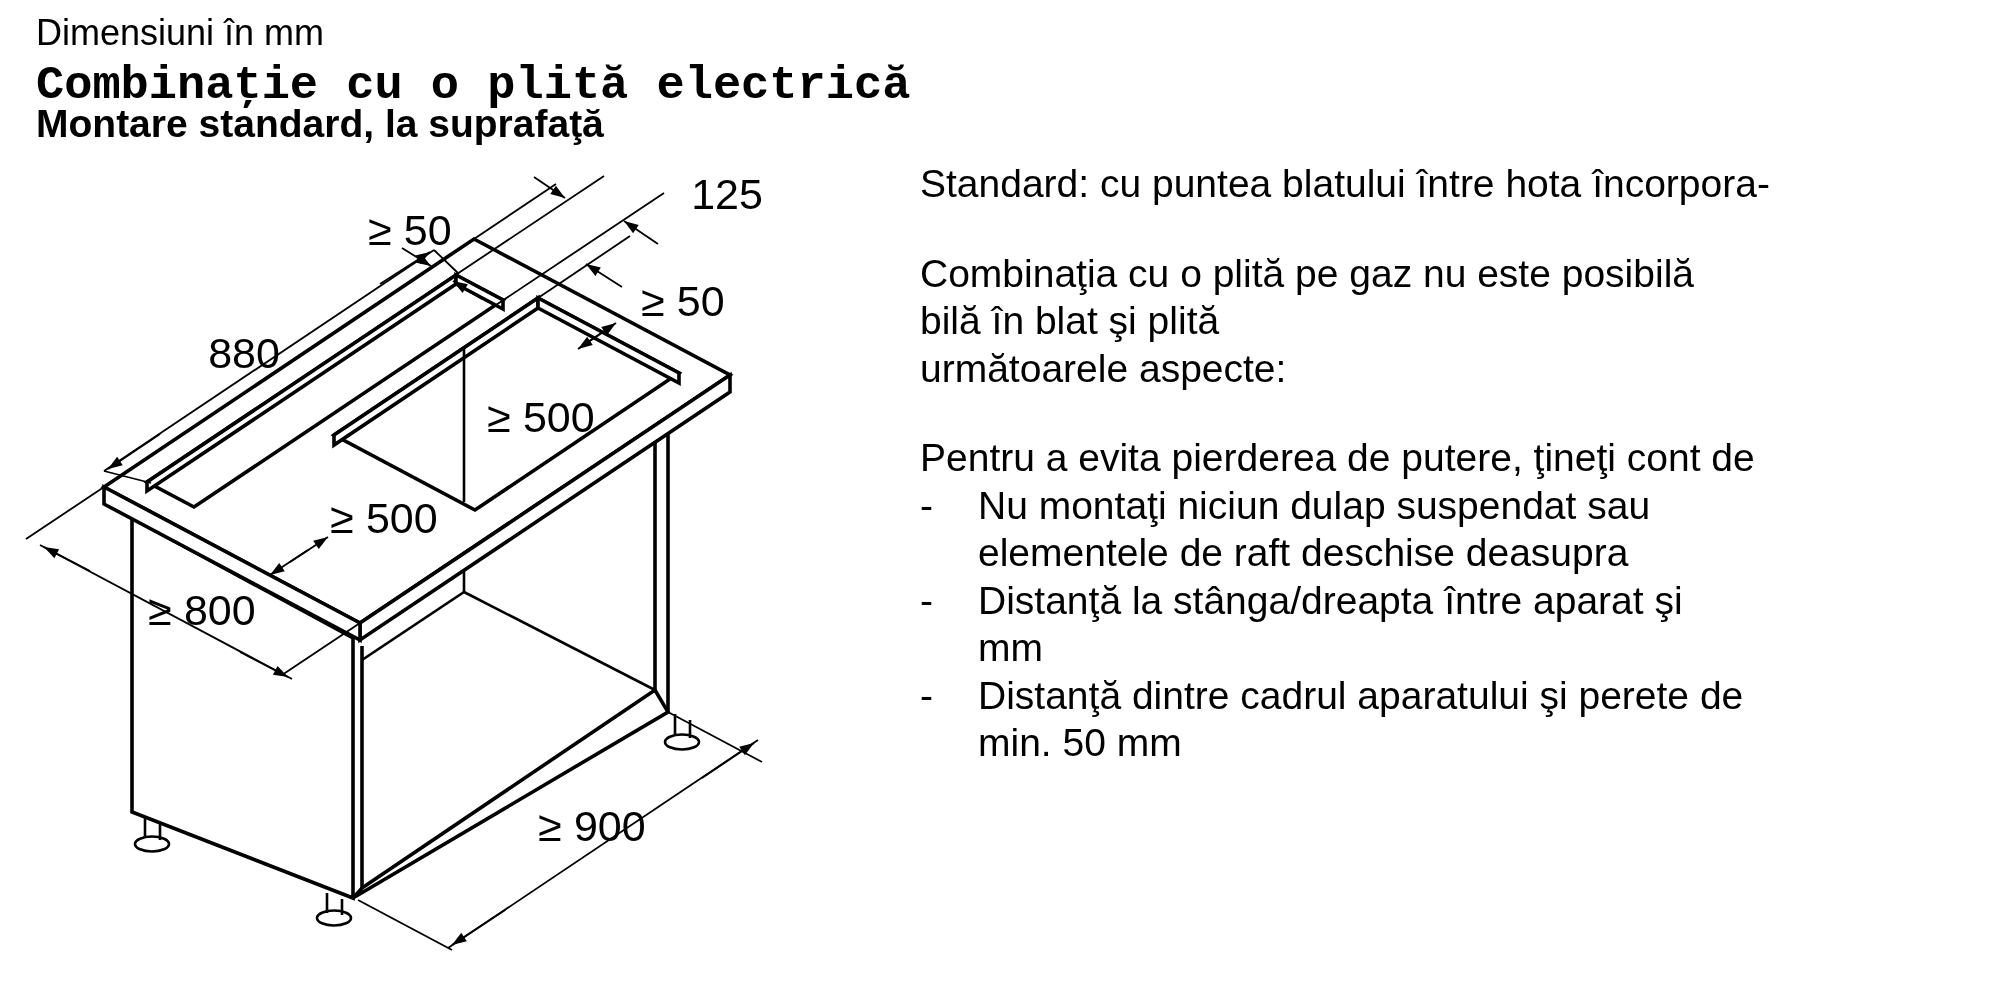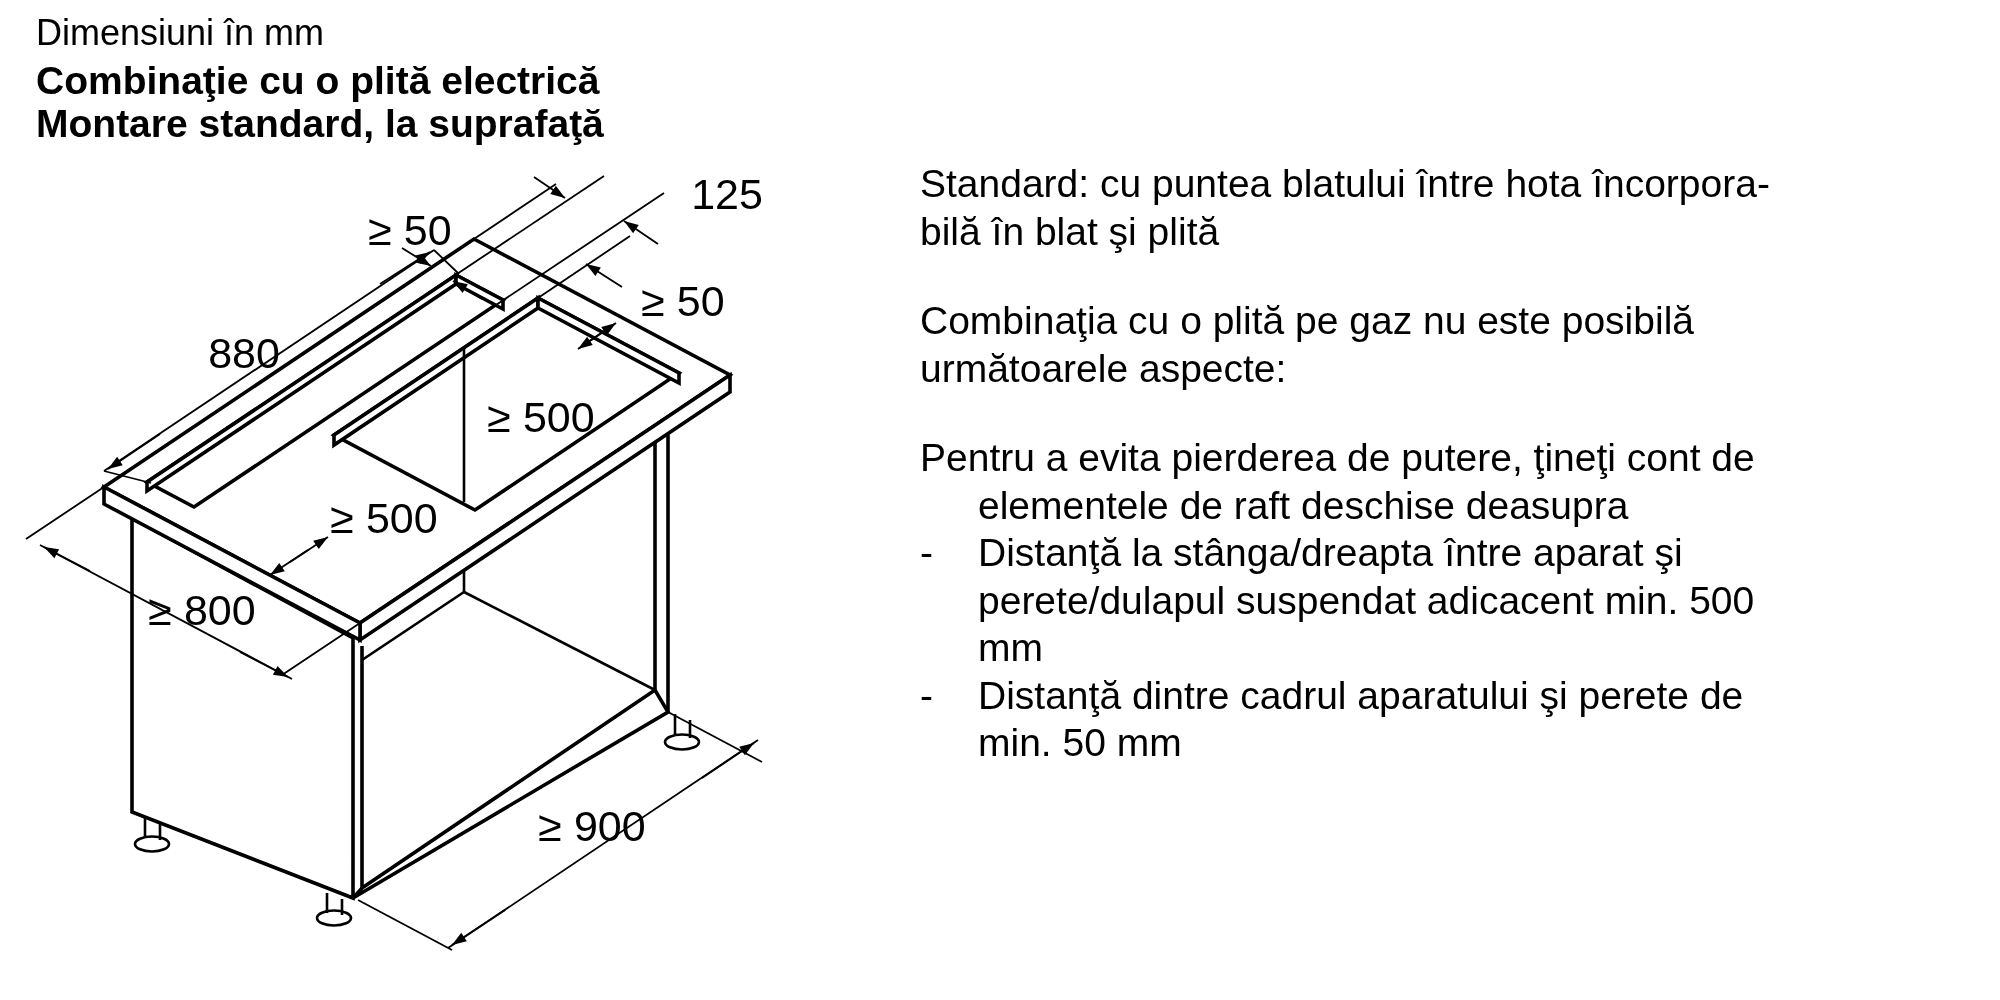--- a/index.html
+++ b/index.html
@@ -3,21 +3,21 @@
 <meta charset="utf-8">
 <style>
   html,body{margin:0;padding:0;background:#ffffff;}
   body{
     width:2000px;height:1000px;position:relative;overflow:hidden;
     font-family:"Liberation Sans","DejaVu Sans",sans-serif;color:#000;
     -webkit-font-smoothing:antialiased;
   }
   .hdr{position:absolute;left:36px;white-space:nowrap;}
   #hdr1{top:12px;font-size:36px;font-weight:400;}
-  #hdr2{top:59px;font-size:39px;font-weight:700;}
+  #hdr2{top:59px;font-size:47px;font-weight:700;font-family:Liberation Mono, monospace;}
   #hdr3{top:102px;font-size:39px;font-weight:700;}
   #diagram-svg{position:absolute;left:0;top:120px;}
   #right-col{
     position:absolute;left:920px;top:160px;width:1070px;
     font-size:39px;line-height:47.5px;
   }
   .tline{white-space:nowrap;}
   .tline.ind{padding-left:58px;}
   .tline.gap{margin-top:42px;}
   .dash{display:inline-block;width:58px;}
@@ -145,23 +145,23 @@
 
   <g>
     <line class="arrow" x1="308" y1="550" x2="270" y2="575" marker-end="url(#ah)"></line>
     <line class="arrow" x1="290" y1="562" x2="328" y2="537" marker-end="url(#ah)"></line>
     <text x="384" y="533" text-anchor="middle">≥ 500</text>
   </g>
 </svg>
 
 <div id="right-col">
     <div class="tline"><span>Standard: cu puntea blatului între hota încorpora-</span></div>
+    <div class="tline gap"><span>Combinaţia cu o plită pe gaz nu este posibilă</span></div>
     <div class="tline"><span>bilă în blat şi plită</span></div>
-    <div class="tline gap"><span>Combinaţia cu o plită pe gaz nu este posibilă</span></div>
     <div class="tline"><span>următoarele aspecte:</span></div>
     <div class="tline gap"><span>Pentru a evita pierderea de putere, ţineţi cont de</span></div>
+    <div class="tline"><span class="dash">-</span><span>Nu montaţi niciun dulap suspendat sau</span></div>
     <div class="tline ind"><span>elementele de raft deschise deasupra</span></div>
     <div class="tline"><span class="dash">-</span><span>Distanţă la stânga/dreapta între aparat şi</span></div>
-    <div class="tline ind"><span>perete/dulapul suspendat adicacent min. 500</span></div>
     <div class="tline ind"><span>mm</span></div>
     <div class="tline"><span class="dash">-</span><span>Distanţă dintre cadrul aparatului şi perete de</span></div>
     <div class="tline ind"><span>min. 50 mm</span></div>
   </div>
 
 </body></html>

